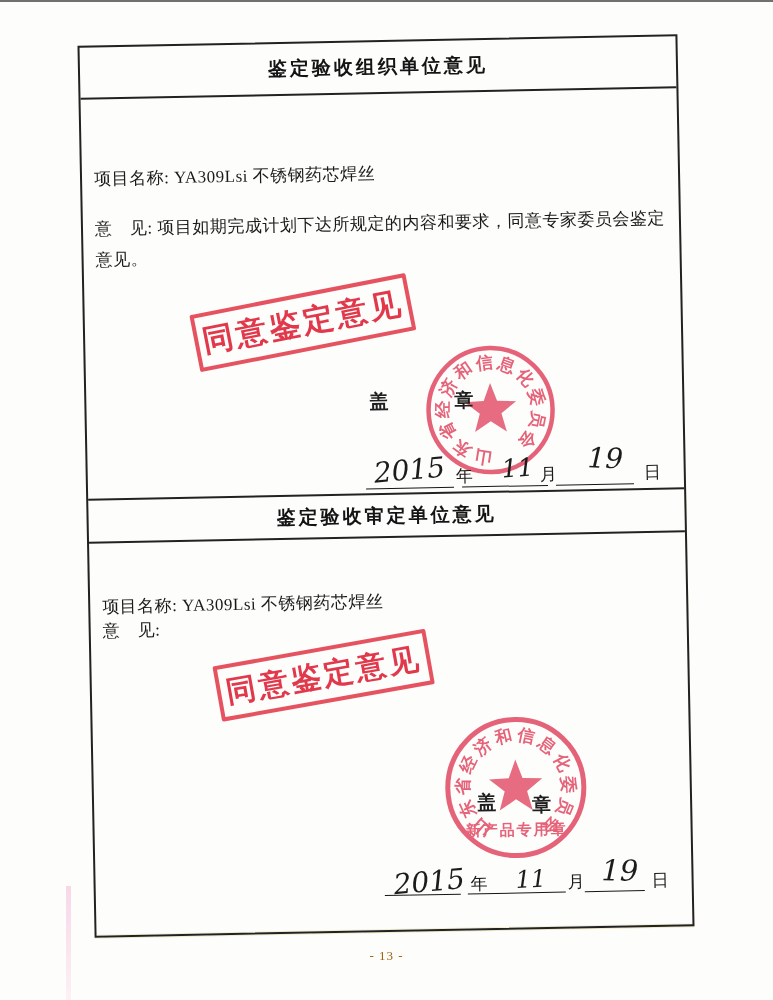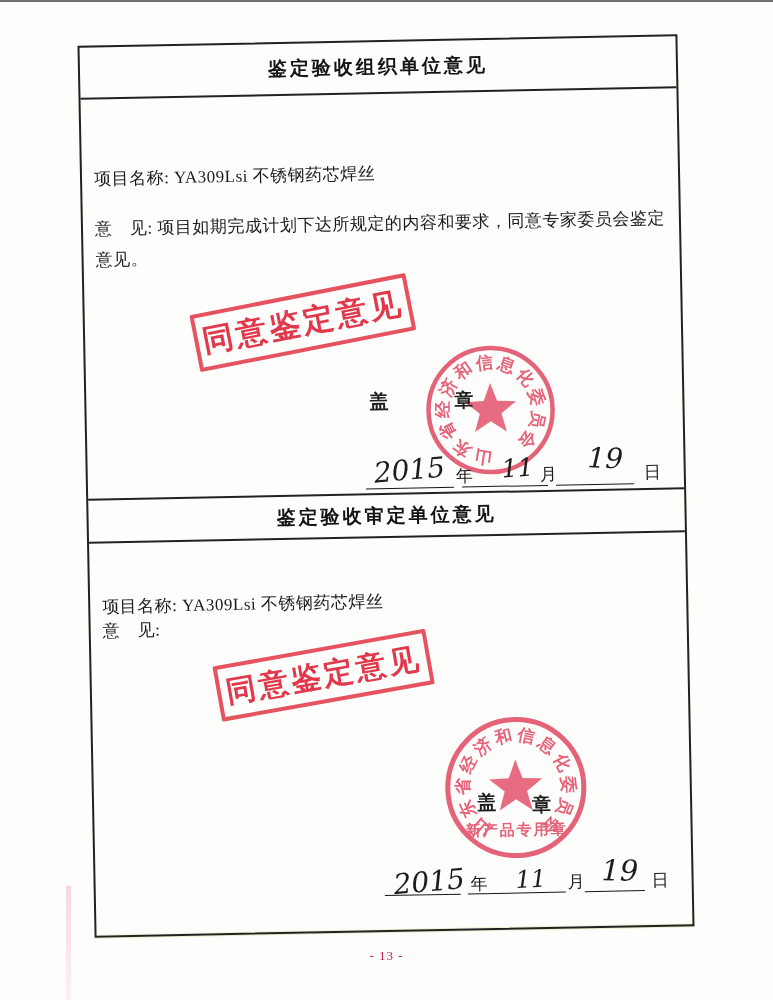--- a/index.html
+++ b/index.html
@@ -39,21 +39,21 @@
   .seal{position:absolute;z-index:2;opacity:.92;}
   .seal1{left:329px;top:295px;}
   .seal2{left:340px;top:666px;}
   
   .gz{position:absolute;z-index:5;font-size:19px;font-weight:bold;color:#1f1f1f;}
   
   .hand{position:absolute;z-index:6;font-family:"DejaVu Serif",serif;font-style:italic;color:#1c1c1c;}
   .dunit{position:absolute;z-index:6;font-size:17px;color:#1a1a1a;}
   .dline{position:absolute;z-index:4;height:0;border-bottom:1.5px solid #161616;}
   .pageno{position:absolute;left:0;right:0;top:948px;text-align:center;
-    font-size:13px;letter-spacing:1px;color:#be185d;}
+    font-size:13px;letter-spacing:1px;color:#a16207;}
 </style>
 </head>
 <body>
 
 <div class="scan-top"></div>
 <div class="scan-pink"></div>
 
 <div class="sheet">
 
   <div class="trow t1">鉴定验收组织单位意见</div>

